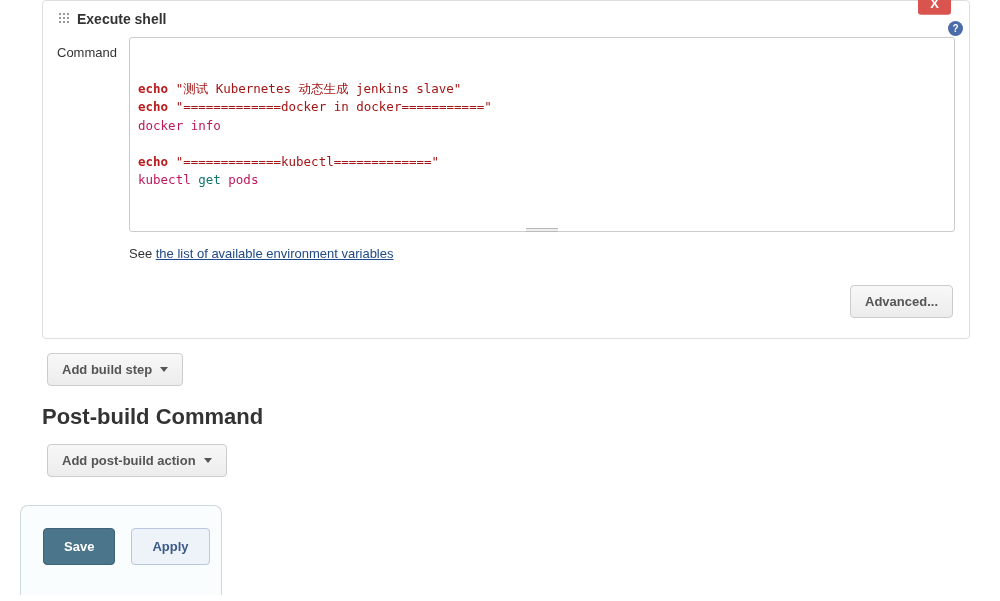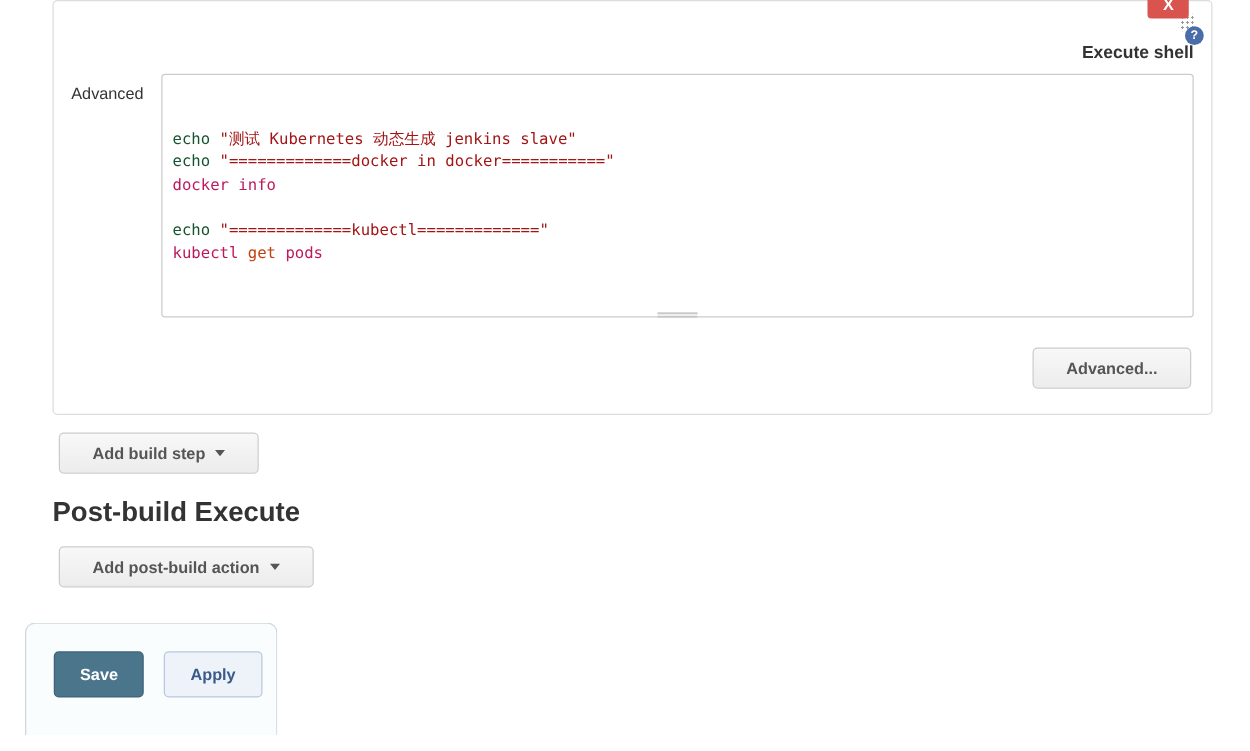--- a/index.html
+++ b/index.html
@@ -24,23 +24,22 @@
       border-radius: 4px;
       margin: 0 30px 10px 42px;
       background: #fff;
       position: relative;
       padding-bottom: 20px;
     }
     
     .build-header {
       padding: 10px 14px;
       display: flex;
-      align-items: flex-end;
+      align-items: flex-start;
       gap: 8px;
-      flex-direction: column;
     }
     
     .drag-handle {
       width: 12px;
       height: 14px;
       display: inline-block;
       background-image: radial-gradient(circle, #999 1px, transparent 1px);
       background-size: 4px 4px;
       background-position: 1px 1px;
     }
@@ -117,24 +116,24 @@
       left: 50%;
       transform: translateX(-50%);
       width: 32px;
       height: 4px;
       border-top: 1px solid #bbb;
       border-bottom: 1px solid #bbb;
       cursor: row-resize;
       background: #eee;
     }
     
-    .c-kw { color: #14532d; }
+    .c-kw { color: #b91c1c; font-weight: bold; }
     .c-str { color: #a31515; }
     .c-cmd { color: #be185d; }
-    .c-sub { color: #c2410c; }
+    .c-sub { color: #0f766e; }
     
     .see-row {
       margin-top: 14px;
       font-size: 13px;
       color: #333;
     }
     .see-row a {
       color: #204a87;
       text-decoration: underline;
     }
@@ -145,21 +144,21 @@
       padding-right: 2px;
     }
     
     .btn {
       display: inline-flex;
       align-items: center;
       gap: 6px;
       background: linear-gradient(#f8f8f8, #ececec);
       border: 1px solid #ccc;
       border-radius: 4px;
-      padding: 8px 26px;
+      padding: 8px 14px;
       font-size: 13px;
       font-weight: bold;
       color: #555;
       cursor: pointer;
     }
     
     .btn-dropdown::after {
       content: "";
       display: inline-block;
       width: 0; height: 0;
@@ -218,37 +217,40 @@
   <div class="build-block">
     <button class="delete-btn">X</button>
     <span class="help-icon">?</span>
 
     <div class="build-header">
       <span class="drag-handle"></span>
       <span class="build-header-title">Execute shell</span>
     </div>
 
     <div class="command-row">
-      <div class="command-label">Advanced</div>
+      <div class="command-label">Command</div>
       <div class="command-content">
         <div class="code-editor" id="code-editor">
           <div><span class="c-kw">echo </span><span class="c-str">"测试 Kubernetes 动态生成 jenkins slave"</span></div><div><span class="c-kw">echo </span><span class="c-str">"=============docker in docker==========="</span></div><div><span class="c-cmd">docker info</span></div><div>&nbsp;</div><div><span class="c-kw">echo </span><span class="c-str">"=============kubectl============="</span></div><div><span class="c-cmd">kubectl </span><span class="c-sub">get</span><span class="c-cmd"> pods</span></div><div class="resize-grip"></div>
+        </div>
+        <div class="see-row">
+          <span>See </span><a href="#">the list of available environment variables</a>
         </div>
         <div class="advanced-row">
           <button class="btn">Advanced...</button>
         </div>
       </div>
     </div>
   </div>
 
   <div class="step-btn-row">
     <button class="btn btn-dropdown">Add build step</button>
   </div>
 
-  <h2 class="section-title">Post-build Execute</h2>
+  <h2 class="section-title">Post-build Command</h2>
 
   <div class="step-btn-row">
     <button class="btn btn-dropdown">Add post-build action</button>
   </div>
 
   <div class="action-bar">
     <button class="btn-primary">Save</button>
     <button class="btn-secondary">Apply</button>
   </div>
 

